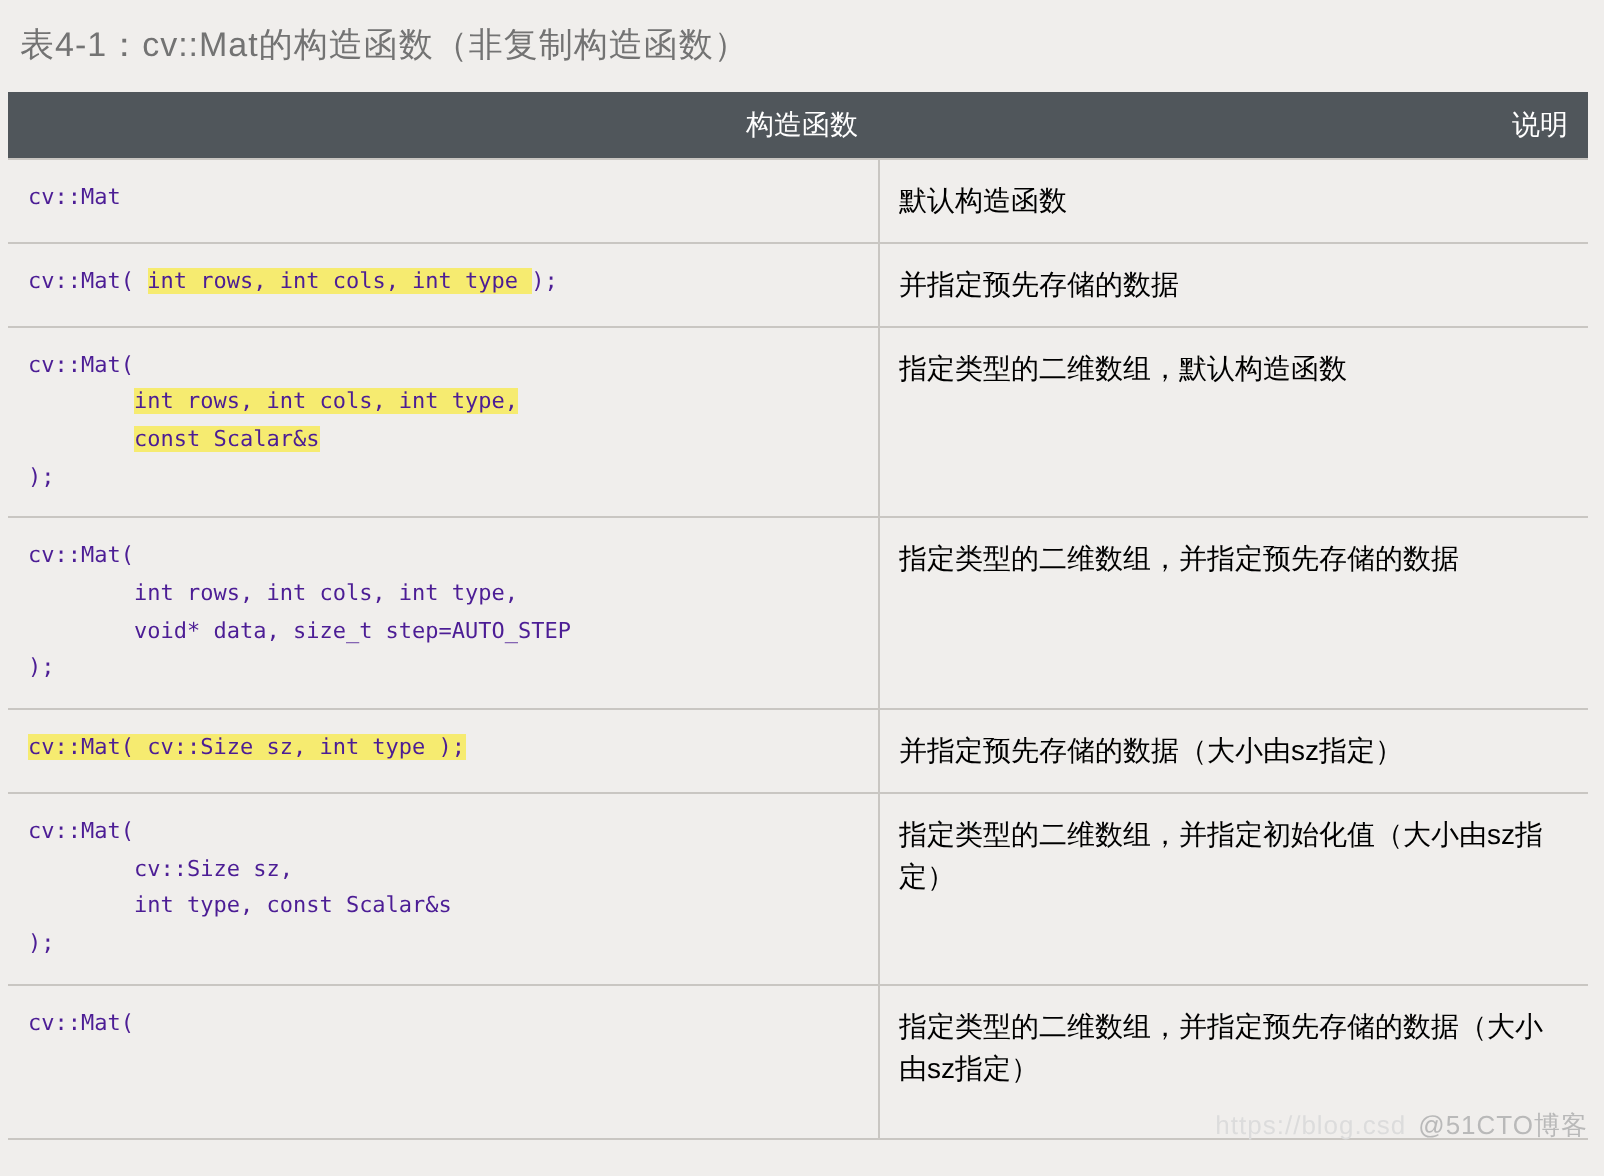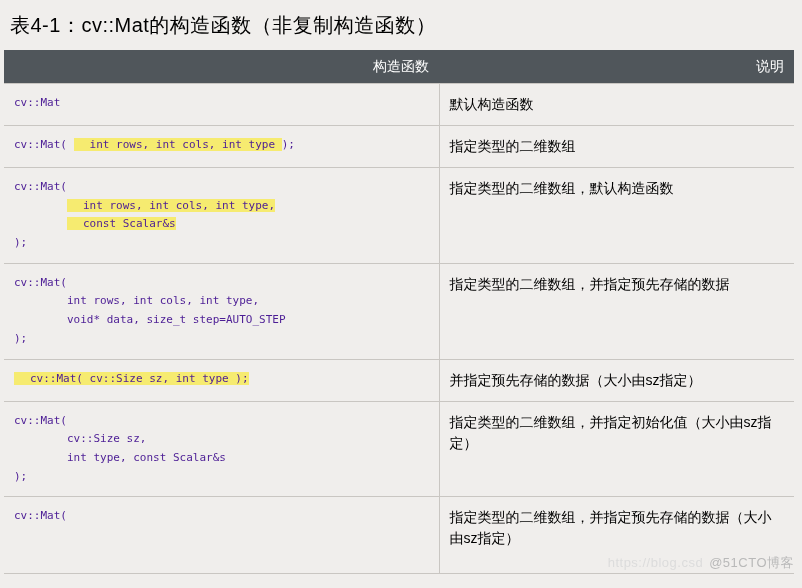--- a/index.html
+++ b/index.html
@@ -7,22 +7,22 @@
     margin: 0;
     padding: 10px 0 0 4px;
     font-family: "Microsoft YaHei", "PingFang SC", sans-serif;
     background: #f0eeec;
     color: #333;
     font-size: 14px;
     line-height: 1.5;
     width: 802px;
   }
   .caption {
-    font-size: 20px;
-    color: #000000;
+    font-size: 17px;
+    color: #737373;
     margin: 0 0 10px 6px;
     letter-spacing: 0.5px;
   }
   table {
     border-collapse: collapse;
     width: 790px;
     table-layout: fixed;
   }
   th {
     background: #50565b;
@@ -46,21 +46,21 @@
     font-size: 11px;
     color: #4c1d95;
     white-space: pre;
     line-height: 1.7;
   }
   td.desc {
     font-size: 14px;
     color: #000000;
     padding-right: 12px;
   }
-  .hl { background: #f6eb70; padding-left: 16px; }
+  .hl { background: #f6eb70; }
   .watermark {
     position: fixed;
     bottom: 16px;
     right: 8px;
     color: #b9b9b9;
     font-size: 13px;
     letter-spacing: 0.5px;
   }
   .watermark .ghost { color: #dcdcdc; margin-right: 6px; }
 </style>
@@ -78,21 +78,21 @@
   </thead>
   <tbody>
 
     <tr>
       <td class="sig">cv::Mat</td>
       <td class="desc">默认构造函数</td>
     </tr>
 
     <tr>
       <td class="sig"><span>cv::Mat( </span><span class="hl">int rows, int cols, int type </span><span>);</span></td>
-      <td class="desc">指定类型的二维数组</td>
+      <td class="desc">并指定预先存储的数据</td>
     </tr>
 
     <tr>
       <td class="sig"><span>cv::Mat(</span>
 <span>        </span><span class="hl">int rows, int cols, int type,</span>
 <span>        </span><span class="hl">const Scalar&amp;s</span>
 <span>);</span></td>
       <td class="desc">指定类型的二维数组，默认构造函数</td>
     </tr>
 

